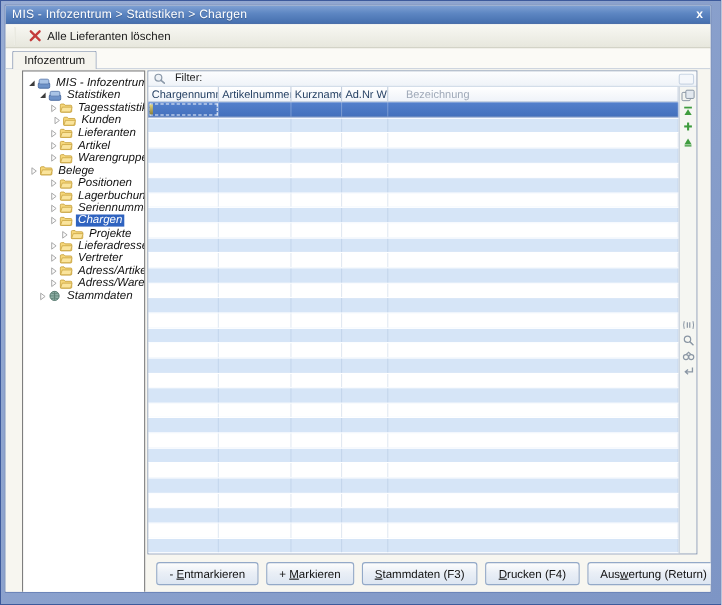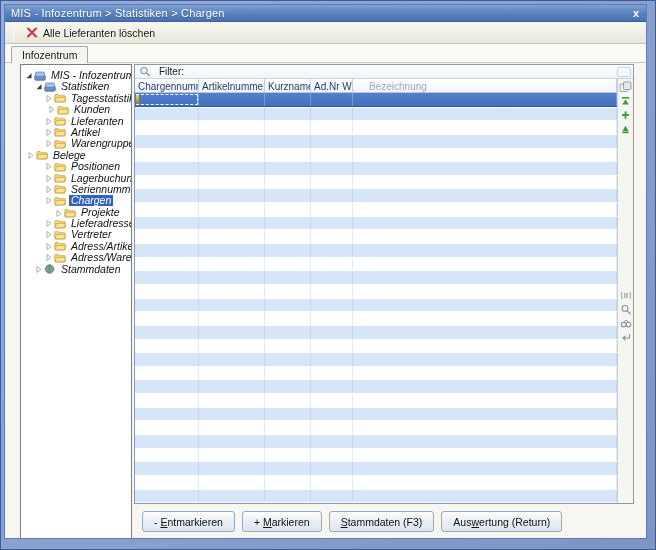--- a/index.html
+++ b/index.html
@@ -673,18 +673,19 @@
                 </svg>
               </div>
             </div>
         </div>
       </div>
 
       <div class="button-bar" id="button-bar">
           <button class="fbtn"><span>- </span><u>E</u><span>ntmarkieren</span></button>
           <button class="fbtn"><span>+ </span><u>M</u><span>arkieren</span></button>
           <button class="fbtn"><span></span><u>S</u><span>tammdaten (F3)</span></button>
+          <button class="fbtn"><span></span><u>D</u><span>rucken (F4)</span></button>
           <button class="fbtn"><span>Aus</span><u>w</u><span>ertung (Return)</span></button>
         </div>
 
     </div>
   </div>
 </div>
 
 </body></html>

